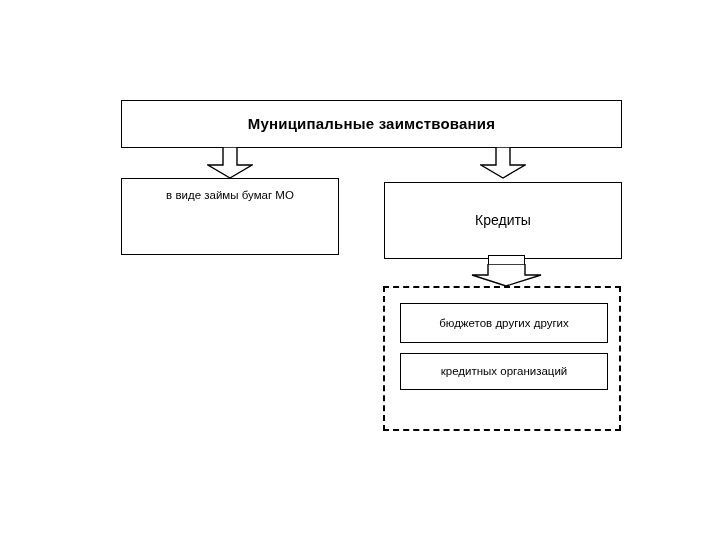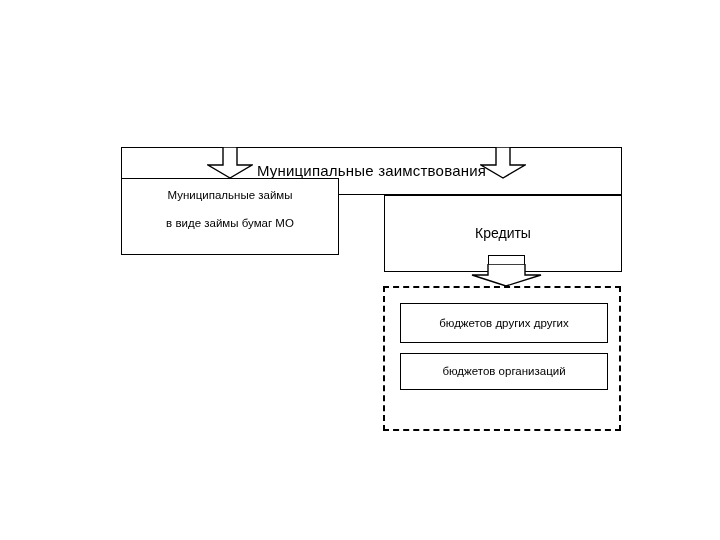--- a/index.html
+++ b/index.html
@@ -31,37 +31,36 @@
     text-align: center;
     color: #000000;
     line-height: 1.25;
   }
   .root-box {
     left: 121px;
     top: 100px;
     width: 501px;
     height: 48px;
     font-size: 15px;
-    font-weight: normal;
+    font-weight: bold;
     letter-spacing: 0.2px;
-    margin-top: 47px;
   }
   .left-box {
     left: 121px;
     top: 178px;
     width: 218px;
     height: 77px;
     font-size: 11.5px;
     justify-content: flex-start;
     padding-top: 9px;
   }
   .left-box .line1 { margin-bottom: 14px; }
   .right-box {
     left: 384px;
-    top: 195px;
+    top: 182px;
     width: 238px;
     height: 77px;
     font-size: 14px;
   }
   .ot-box {
     left: 488px;
     top: 255px;
     width: 37px;
     height: 23px;
     font-size: 10.5px;
@@ -110,21 +109,20 @@
     </svg>
   </div>
 
   <div class="arrow" style="left:480px; top:147px;">
     <svg width="46" height="32" viewBox="0 0 46 32">
       <polygon points="16,0 30,0 30,18 45,18 23,31 1,18 16,18" fill="#ffffff" stroke="#000000" stroke-width="1.4" stroke-linejoin="miter"></polygon>
     </svg>
   </div>
 
   <div class="box left-box">
-    <span class="line1">Муниципальные займы</span>
     <span class="line2">в виде займы бумаг МО</span>
   </div>
 
   <div class="box right-box">
     <span>Кредиты</span>
   </div>
 
   <div class="box ot-box">
     <span>от</span>
   </div>
@@ -135,16 +133,16 @@
     </svg>
   </div>
 
   <div class="dashed-region"></div>
 
   <div class="box sub-box-1">
     <span>бюджетов других других</span>
   </div>
 
   <div class="box sub-box-2">
-    <span>бюджетов организаций</span>
+    <span>кредитных организаций</span>
   </div>
 
 </div>
 
 </body></html>

